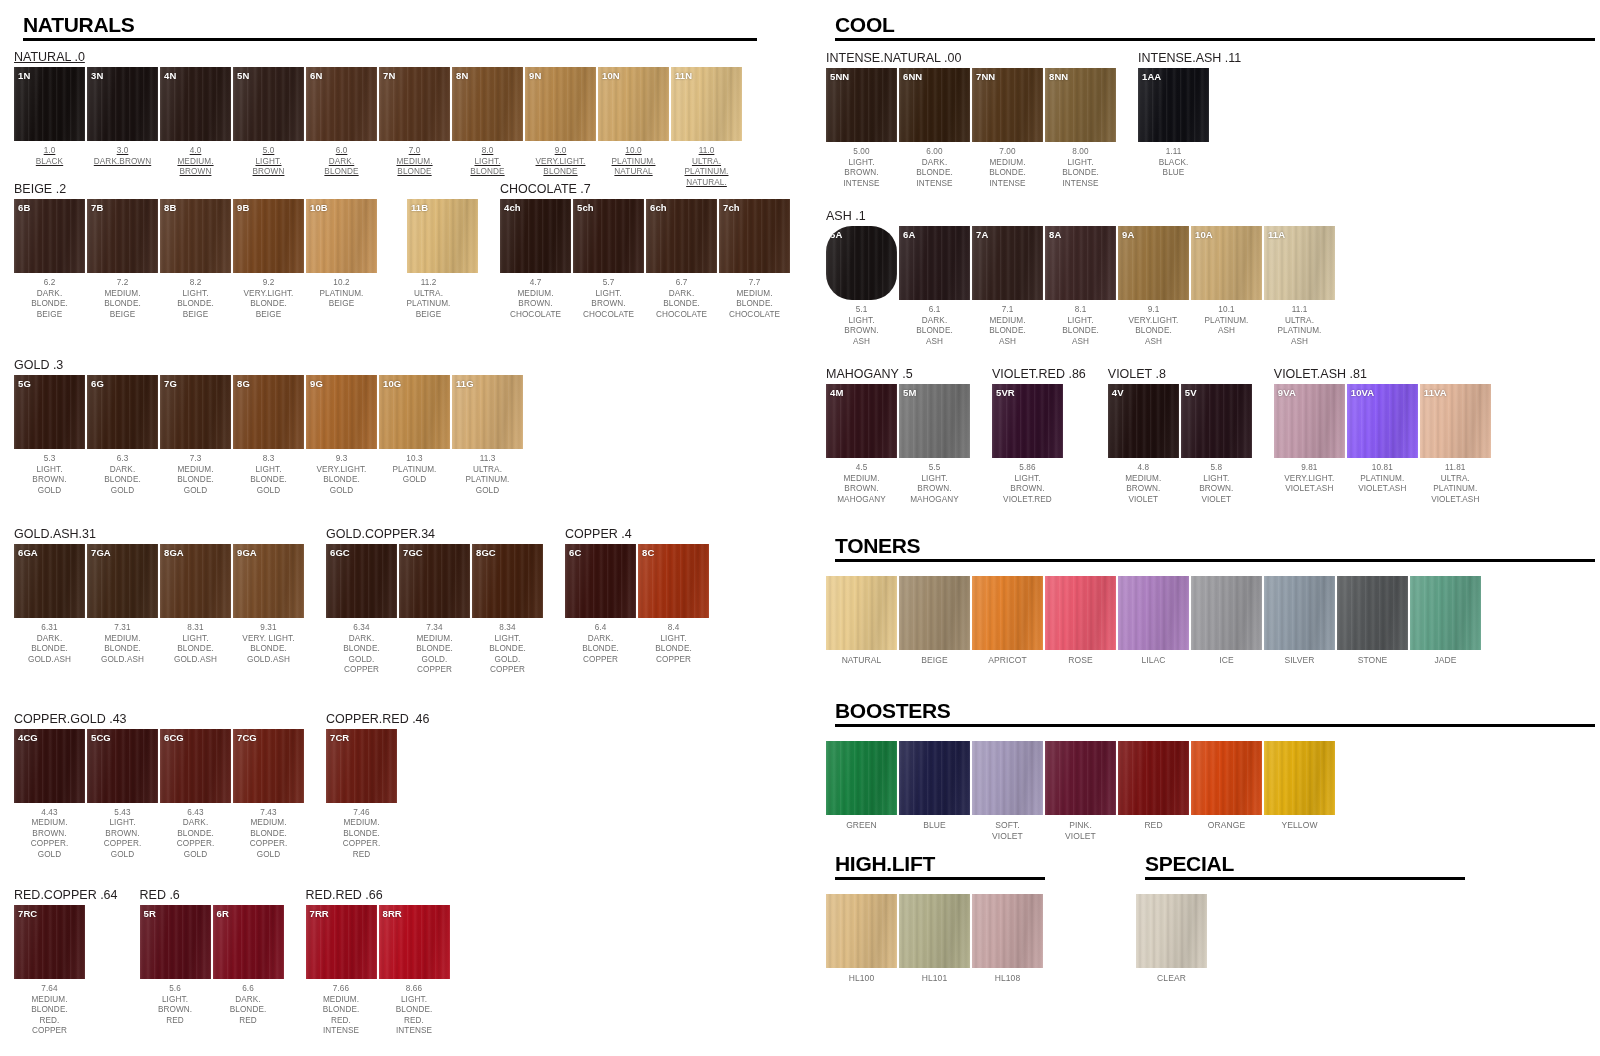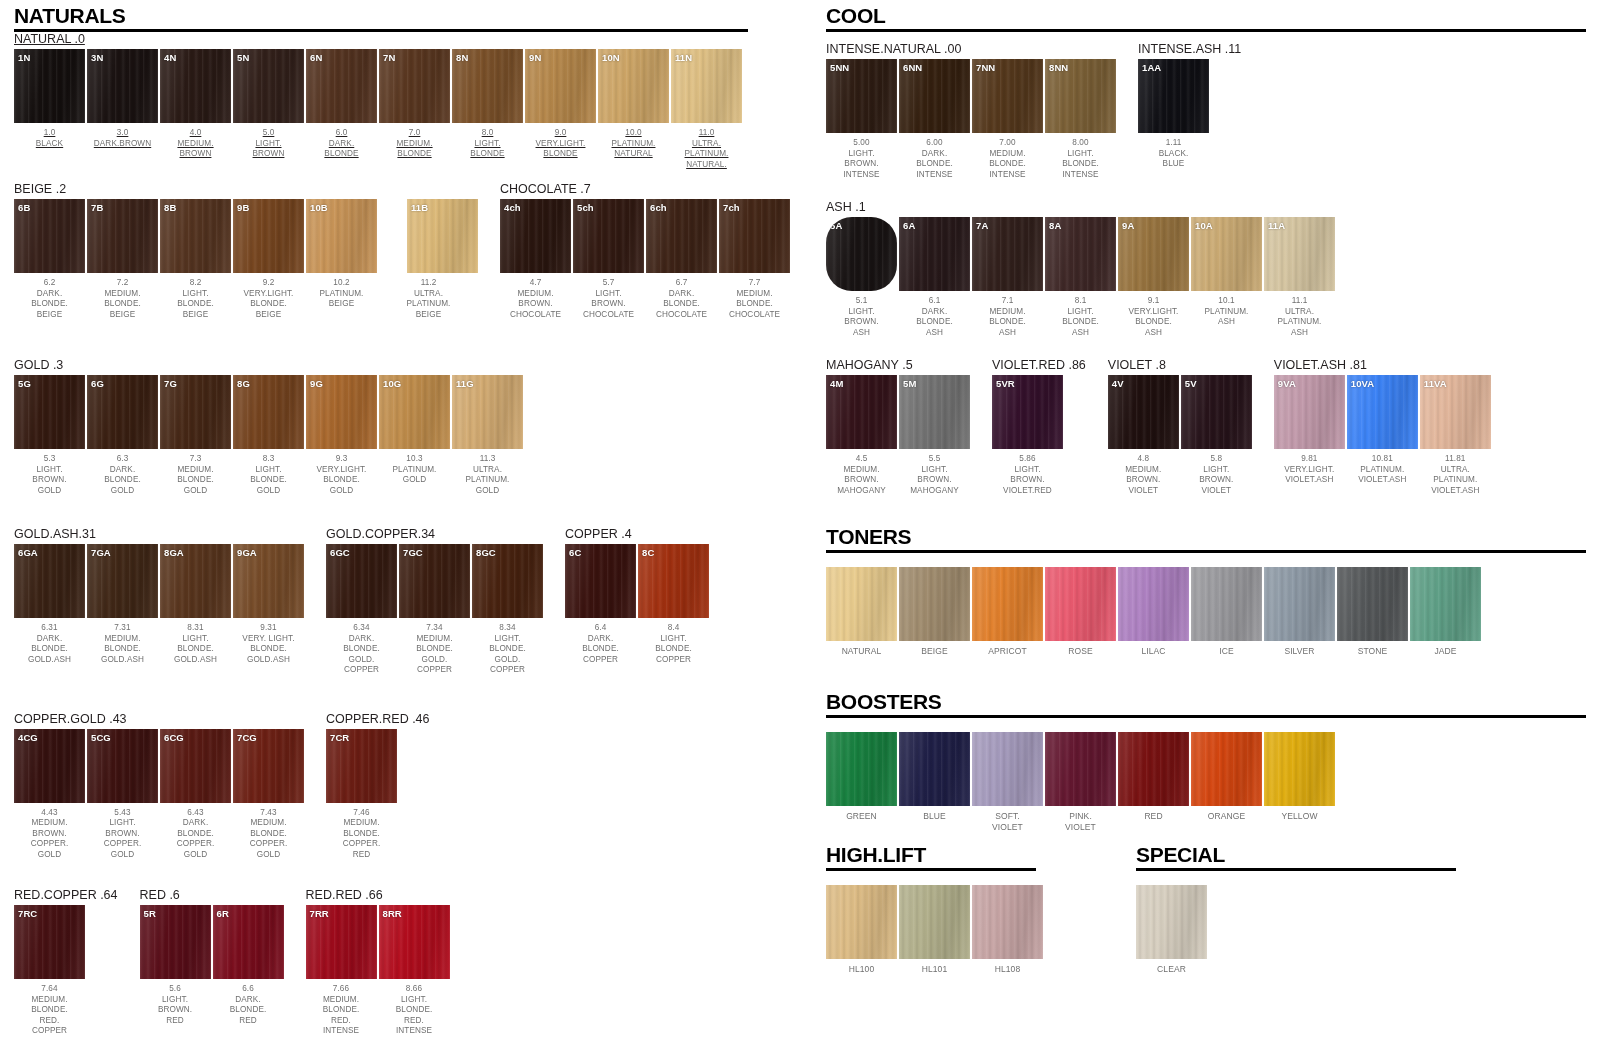--- a/index.html
+++ b/index.html
@@ -12,21 +12,21 @@
     position:relative;
     overflow:hidden;
   }
   .page { position:relative; width:1600px; height:1056px; padding:0; }
 
   .col { position:absolute; top:0; }
   .col-left  { left:14px;  width:760px; }
   .col-right { left:826px; width:760px; }
 
   
-  .banner { margin:0; }
+  .banner { margin:9px; }
   .banner .banner-title {
     font-size:21px; font-weight:bold; letter-spacing:-0.3px;
     line-height:23px; color:#000;
   }
   .banner .banner-rule {
     border-bottom:3px solid #000; margin-top:2px;
   }
 
   
   .group-title {
@@ -1047,21 +1047,21 @@
                   <div class="sheen"></div>
                   <span class="sw-code">9VA</span>
                 </div>
                 <div class="sw-caption">
                   <span class="num">9.81</span>
                   <span class="blk">VERY.LIGHT.</span>
                   <span class="blk">VIOLET.ASH</span>
                 </div>
               </div>
               <div class="sw-cell">
-                <div class="swatch" style="background: #3b82f6;">
+                <div class="swatch" style="background: #8b5cf6;">
                   <div class="strands"></div>
                   <div class="sheen"></div>
                   <span class="sw-code">10VA</span>
                 </div>
                 <div class="sw-caption">
                   <span class="num">10.81</span>
                   <span class="blk">PLATINUM.</span>
                   <span class="blk">VIOLET.ASH</span>
                 </div>
               </div>

